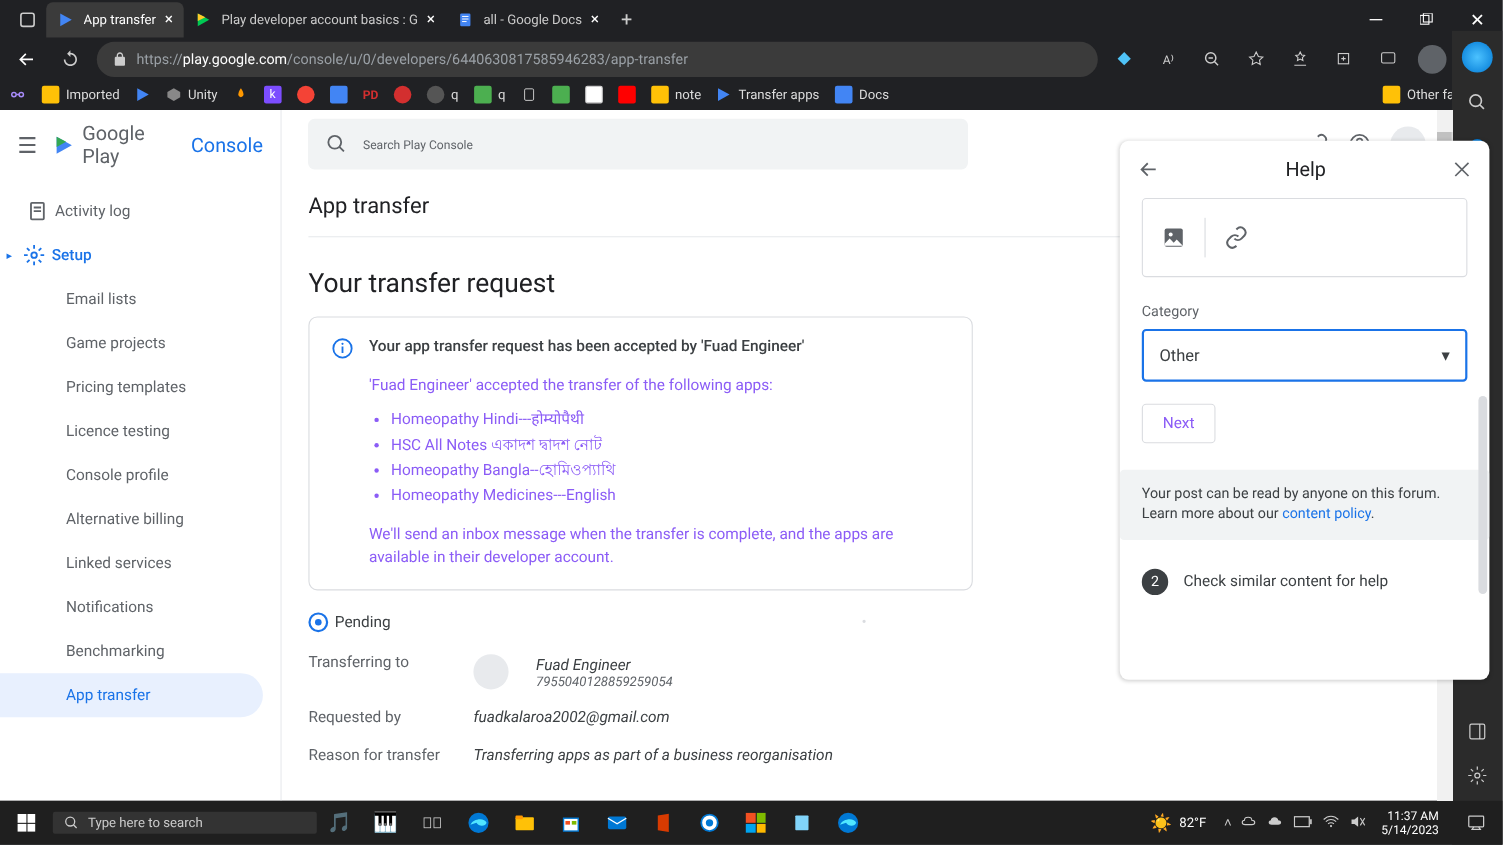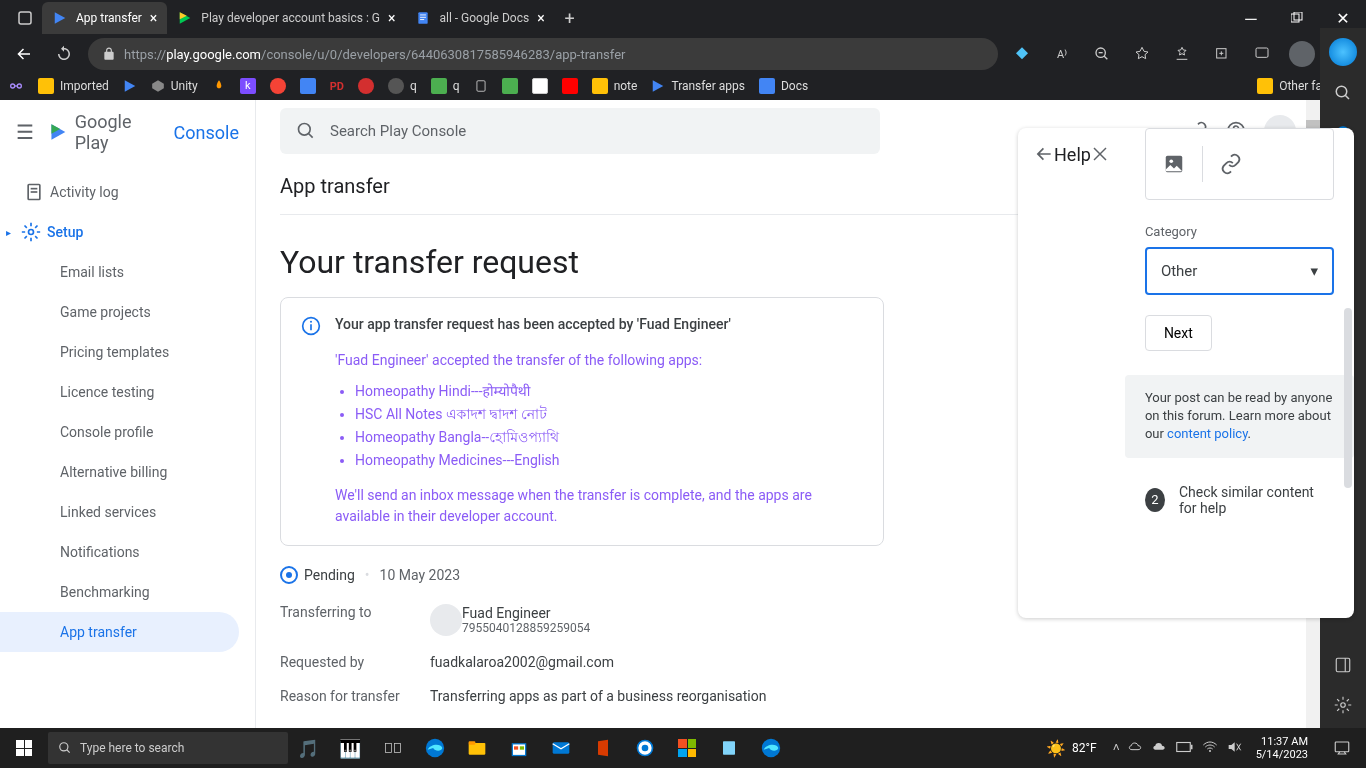--- a/index.html
+++ b/index.html
@@ -49,73 +49,73 @@
 .nav-item.header { color: #1a73e8; font-weight: 500; }
 .nav-item.sub { padding-left: 60px; }
 .nav-item.active { background: #e8f0fe; color: #1a73e8; }
 .nav-icon { width: 20px; height: 20px; color: #5f6368; }
 .nav-icon.blue { color: #1a73e8; }
 .setup-chevron { color: #1a73e8; font-size: 10px; margin-left: -18px; margin-right: 4px; }
 
 
 .play-main { flex: 1; display: flex; flex-direction: column; position: relative; }
 .play-header { height: 64px; display: flex; align-items: center; padding: 0 24px; gap: 16px; }
-.search-box { flex: 0 0 600px; height: 46px; background: #f1f3f4; border-radius: 6px; display: flex; align-items: center; padding: 0 16px; gap: 14px; color: #5f6368; font-size: 15px; }
+.search-box { flex: 0 0 600px; height: 46px; background: #f1f3f4; border-radius: 6px; display: flex; align-items: center; padding: 0 16px; gap: 14px; color: #5f6368; font-size: 11px; }
 .header-right { margin-left: auto; display: flex; align-items: center; gap: 18px; color: #5f6368; }
 .avatar-circle { width: 32px; height: 32px; border-radius: 50%; background: #e8eaed; }
 
 .page-content { padding: 0 24px 24px 24px; overflow-y: auto; }
 .page-title { font-size: 20px; color: #202124; padding: 12px 0 16px 0; border-bottom: 1px solid #e8eaed; }
-.section-title { font-size: 32px; color: #202124; margin: 28px 0 16px 0; }
+.section-title { font-size: 24px; color: #202124; margin: 28px 0 16px 0; }
 
 .info-card { border: 1px solid #dadce0; border-radius: 8px; padding: 18px 20px; max-width: 604px; }
 .info-header { display: flex; gap: 14px; align-items: flex-start; }
 .info-icon { color: #1a73e8; flex-shrink: 0; }
 .info-title { color: #3c4043; font-size: 14px; font-weight: 500; }
 .info-body { margin-left: 34px; margin-top: 14px; color: #8b5cf6; font-size: 14px; line-height: 1.5; }
 .info-body ul { margin: 10px 0 14px 20px; }
 .info-body li { margin: 2px 0; }
 .dismiss-btn { margin-left: 34px; margin-top: 16px; color: #5f6368; font-size: 14px; cursor: pointer; }
 
-.status-row { display: flex; align-items: center; gap: 10px; margin: 20px 0; font-size: 14px; color: #5f6368; }
+.status-row { display: flex; align-items: center; gap: 10px; margin: 20px 0; font-size: 14px; color: #5f6368; justify-content: space-between; }
 .status-badge { display: flex; align-items: center; gap: 6px; color: #3c4043; }
 .status-dot { width: 18px; height: 18px; border-radius: 50%; border: 2px solid #1a73e8; display: flex; align-items: center; justify-content: center; }
 .status-dot::after { content: ""; width: 6px; height: 6px; border-radius: 50%; background: #1a73e8; }
 .sep { color: #dadce0; }
 
 .detail-row { display: flex; margin: 18px 0; font-size: 14px; }
 .detail-label { width: 150px; color: #5f6368; }
-.detail-value { color: #3c4043; display: flex; gap: 0; align-items: center; }
+.detail-value { color: #3c4043; display: flex; gap: 25px; align-items: flex-end; font-style: italic; }
 .avatar-sm { width: 32px; height: 32px; border-radius: 50%; background: #e8eaed; flex-shrink: 0; }
 .dev-name { color: #3c4043; }
 .dev-id { color: #5f6368; font-size: 12px; }
 
 
-.help-panel { position: absolute; right: 12px; top: 128px; width: 336px; height: 490px; background: #fff; border-radius: 8px; box-shadow: 0 1px 4px rgba(0,0,0,0.2); display: flex; flex-direction: row; z-index: 5; }
+.help-panel { position: absolute; right: 12px; top: 128px; width: 336px; height: 490px; background: #fff; border-radius: 8px; box-shadow: 0 1px 4px rgba(0,0,0,0.2); display: flex; flex-direction: column; z-index: 5; }
 .help-header { height: 52px; display: flex; align-items: center; padding: 0 16px; }
 .help-header .title { flex: 1; text-align: center; font-size: 18px; color: #202124; }
 .help-body { flex: 1; overflow-y: auto; padding: 0 20px; position: relative; }
 .help-scroll-thumb { position: absolute; right: 2px; top: 180px; width: 8px; height: 180px; background: #dadce0; border-radius: 4px; }
 .attach-box { border: 1px solid #dadce0; border-radius: 4px; height: 72px; margin-bottom: 24px; display: flex; align-items: center; }
 .attach-item { width: 56px; height: 44px; display: flex; align-items: center; justify-content: center; color: #5f6368; }
 .attach-div { width: 1px; height: 36px; background: #dadce0; }
 .cat-label { font-size: 13px; color: #5f6368; margin-bottom: 8px; }
 .cat-select { height: 48px; border: 2px solid #1a73e8; border-radius: 4px; display: flex; align-items: center; padding: 0 14px; font-size: 15px; color: #3c4043; justify-content: space-between; margin-bottom: 20px; }
-.next-btn { height: 36px; border: 1px solid #dadce0; border-radius: 4px; padding: 0 18px; display: inline-flex; align-items: center; color: #000000; font-size: 14px; margin-bottom: 24px; }
+.next-btn { height: 36px; border: 1px solid #dadce0; border-radius: 4px; padding: 0 18px; display: inline-flex; align-items: center; color: #8b5cf6; font-size: 14px; margin-bottom: 24px; }
 .forum-note { background: #f1f3f4; padding: 14px; font-size: 13px; color: #3c4043; border-radius: 4px; margin-bottom: 18px; line-height: 1.4; margin-left: -20px; margin-right: -20px; padding: 14px 20px; }
 .forum-note a { color: #1a73e8; text-decoration: none; }
 .step-row { display: flex; align-items: center; gap: 14px; font-size: 14px; color: #3c4043; padding: 8px 0; }
 .step-num { width: 24px; height: 24px; border-radius: 50%; background: #3c4043; color: #fff; display: flex; align-items: center; justify-content: center; font-size: 13px; }
 
 
 .taskbar { position: absolute; left: 0; bottom: 0; width: 1366px; height: 40px; background: #1f1f1f; display: flex; align-items: center; color: #fff; font-size: 12px; }
 .start-btn { width: 48px; height: 40px; display: flex; align-items: center; justify-content: center; }
 .win-logo { width: 16px; height: 16px; display: grid; grid-template-columns: 1fr 1fr; grid-template-rows: 1fr 1fr; gap: 1px; }
 .win-logo div { background: #fff; }
-.tb-search { width: 240px; height: 32px; background: #333; display: flex; align-items: center; padding: 0 10px; gap: 8px; color: #ccc; border-radius: 2px; }
+.tb-search { width: 240px; height: 20px; background: #333; display: flex; align-items: center; padding: 0 10px; gap: 8px; color: #ccc; border-radius: 2px; }
 .tb-icons { display: flex; align-items: center; }
 .tb-icon { width: 42px; height: 40px; display: flex; align-items: center; justify-content: center; }
 .tb-right { margin-left: auto; display: flex; align-items: center; gap: 6px; padding-right: 4px; }
 .weather { display: flex; align-items: center; gap: 6px; padding: 0 10px; }
 .sys-icons { display: flex; align-items: center; gap: 8px; color: #ccc; }
 .clock { text-align: right; line-height: 1.2; padding: 0 8px; font-size: 11px; }
 .notif { width: 40px; height: 40px; display: flex; align-items: center; justify-content: center; }
 
 .scrollbar-v { position: absolute; right: 46px; top: 100px; width: 14px; height: 628px; background: #f1f1f1; }
 .scrollbar-thumb { position: absolute; top: 20px; width: 14px; height: 280px; background: #c1c1c1; }

